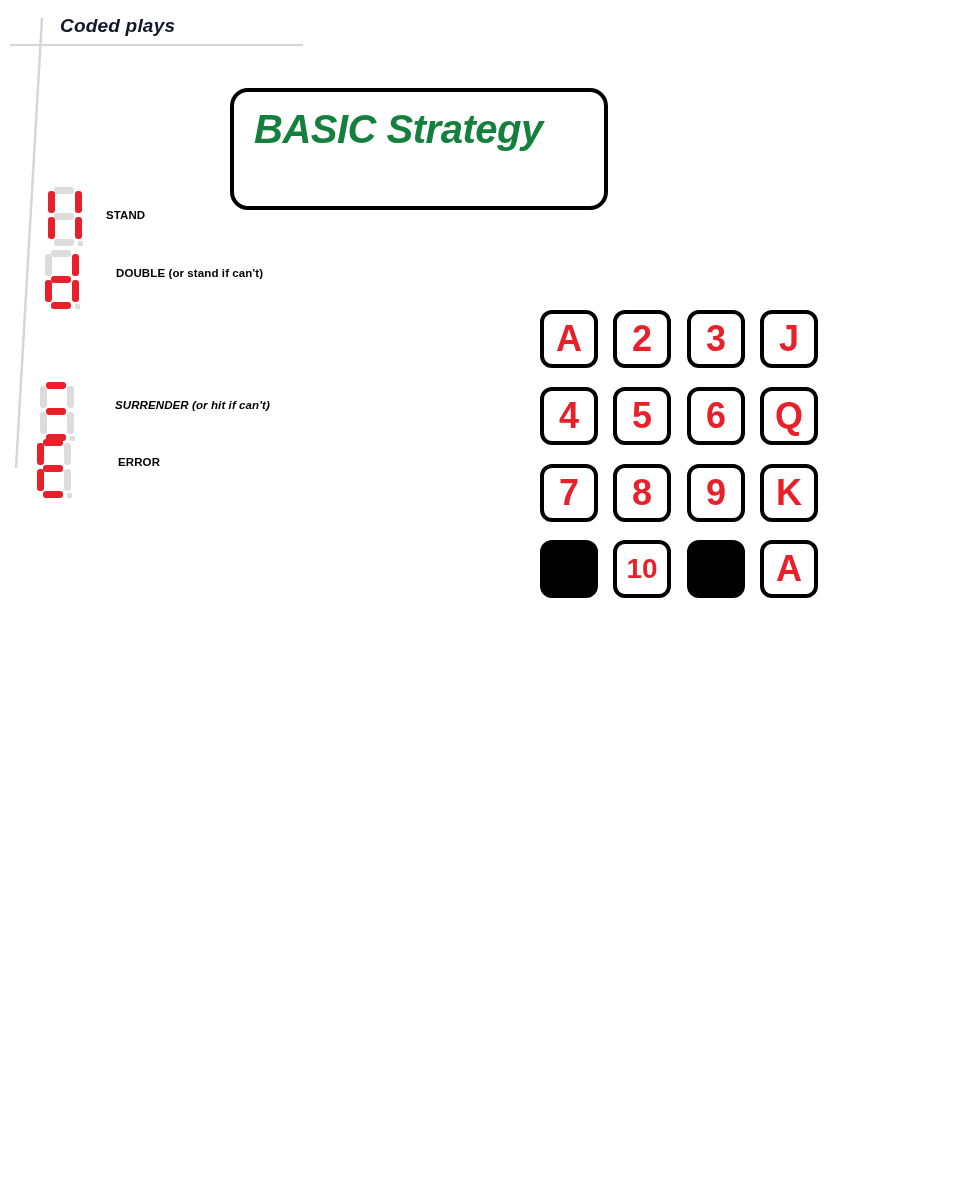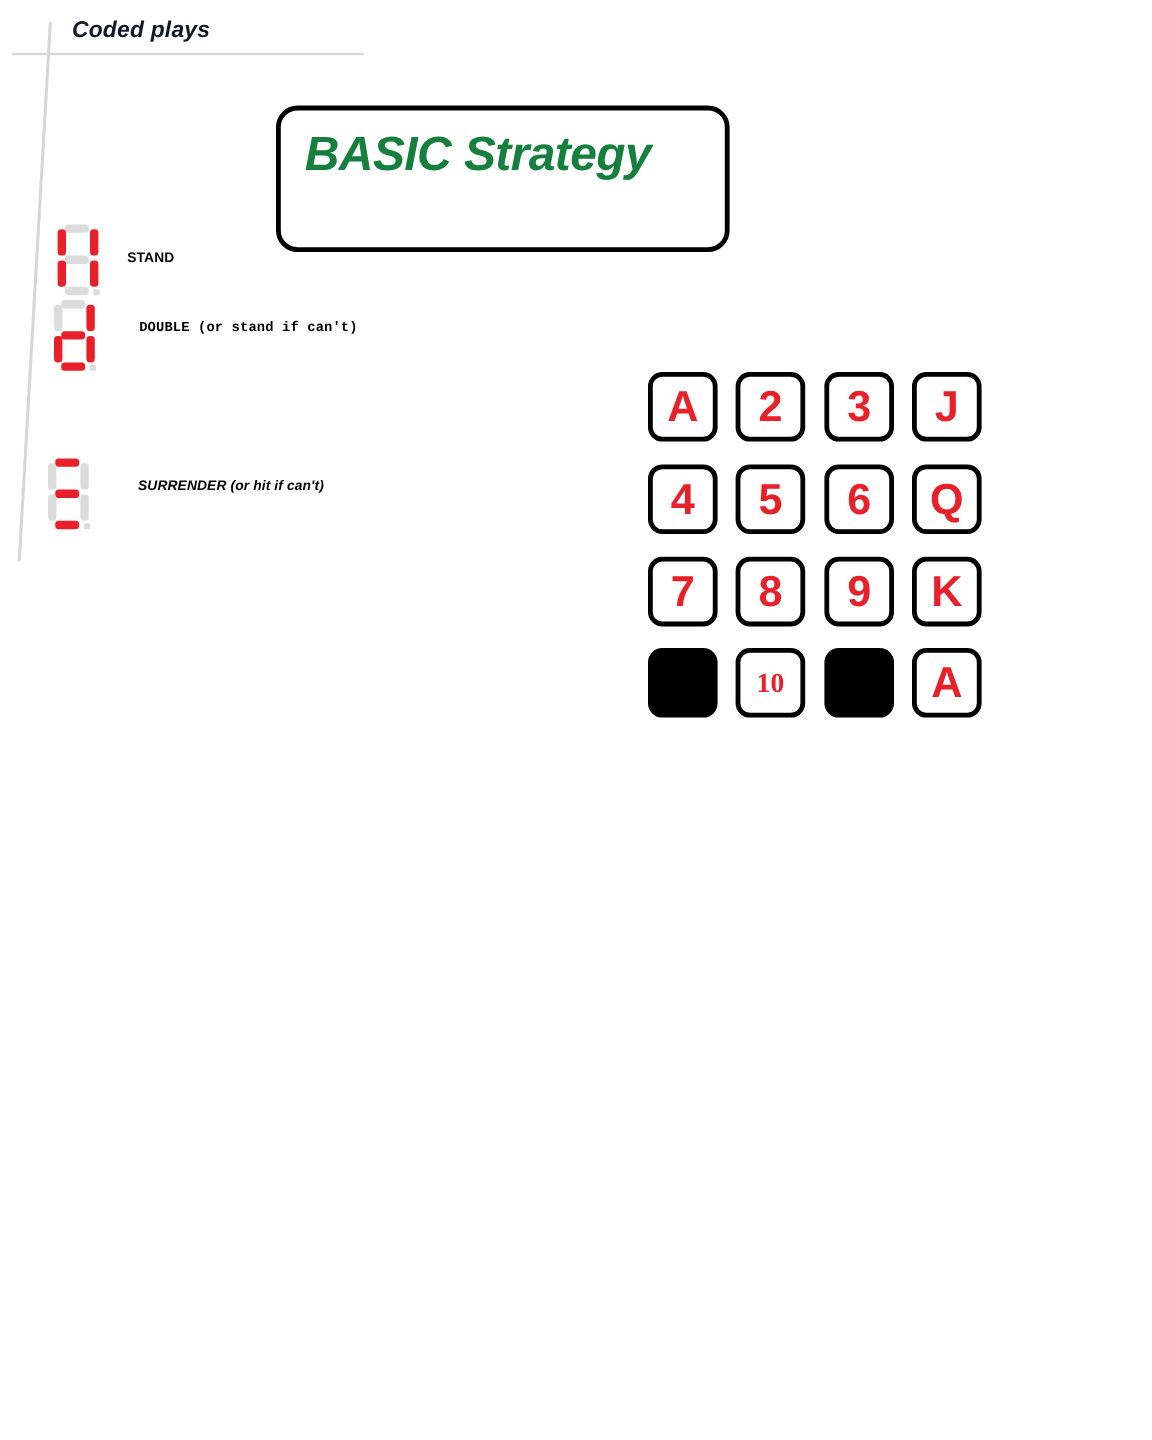--- a/index.html
+++ b/index.html
@@ -160,21 +160,21 @@
     font-size: 36px;
     font-weight: bold;
     color: #e8202a;
     line-height: 1;
     user-select: none;
   }
   .key.blank {
     background: #000000;
     color: #000000;
   }
-  .key.narrow-text { font-size: 23px; font-family: Liberation Serif, serif; }
+  .key.narrow-text { font-size: 28px; }
 </style>
 </head>
 <body>
 
 <div id="guide-horizontal"></div>
 <svg id="guide-vertical" viewBox="0 0 60 450" preserveAspectRatio="none" aria-hidden="true">
   <line x1="42" y1="0" x2="16" y2="450" stroke="#d6d6d6" stroke-width="2.5"></line>
 </svg>
 
 <div id="coded-plays-heading">Coded plays</div>
@@ -190,21 +190,21 @@
       <div class="seg seg-b on"></div>
       <div class="seg seg-g"></div>
       <div class="seg seg-e on"></div>
       <div class="seg seg-c on"></div>
       <div class="seg seg-d"></div>
       <div class="seg seg-dp"></div>
     </div>
     <div class="legend-label">STAND</div>
   </div>
 
-  <div class="legend-row" style="left:41px; top:249px; width:300px;font-family:Liberation Mono, monospace;">
+  <div class="legend-row" style="left:41px; top:249px; width:300px;">
     <div class="seg-digit">
       <div class="seg seg-a"></div>
       <div class="seg seg-f"></div>
       <div class="seg seg-b on"></div>
       <div class="seg seg-g on"></div>
       <div class="seg seg-e on"></div>
       <div class="seg seg-c on"></div>
       <div class="seg seg-d on"></div>
       <div class="seg seg-dp"></div>
     </div>
@@ -219,20 +219,33 @@
       <div class="seg seg-b"></div>
       <div class="seg seg-g on"></div>
       <div class="seg seg-e"></div>
       <div class="seg seg-c"></div>
       <div class="seg seg-d on"></div>
       <div class="seg seg-dp"></div>
     </div>
     <div class="legend-label" style="left:79px; top:18px;">SURRENDER (or hit if can't)</div>
   </div>
 
+  <div class="legend-row" style="left:33px; top:438px; width:300px;">
+    <div class="seg-digit">
+      <div class="seg seg-a on"></div>
+      <div class="seg seg-f on"></div>
+      <div class="seg seg-b"></div>
+      <div class="seg seg-g on"></div>
+      <div class="seg seg-e on"></div>
+      <div class="seg seg-c"></div>
+      <div class="seg seg-d on"></div>
+      <div class="seg seg-dp"></div>
+    </div>
+    <div class="legend-label" style="left:85px; top:18px;">ERROR</div>
+  </div>
 
 </div>
 
 <div id="title-plate">
   <div id="title-text">
     <span>BASIC Strategy</span><br>
   </div>
 </div>
 
 <div id="keypad">

